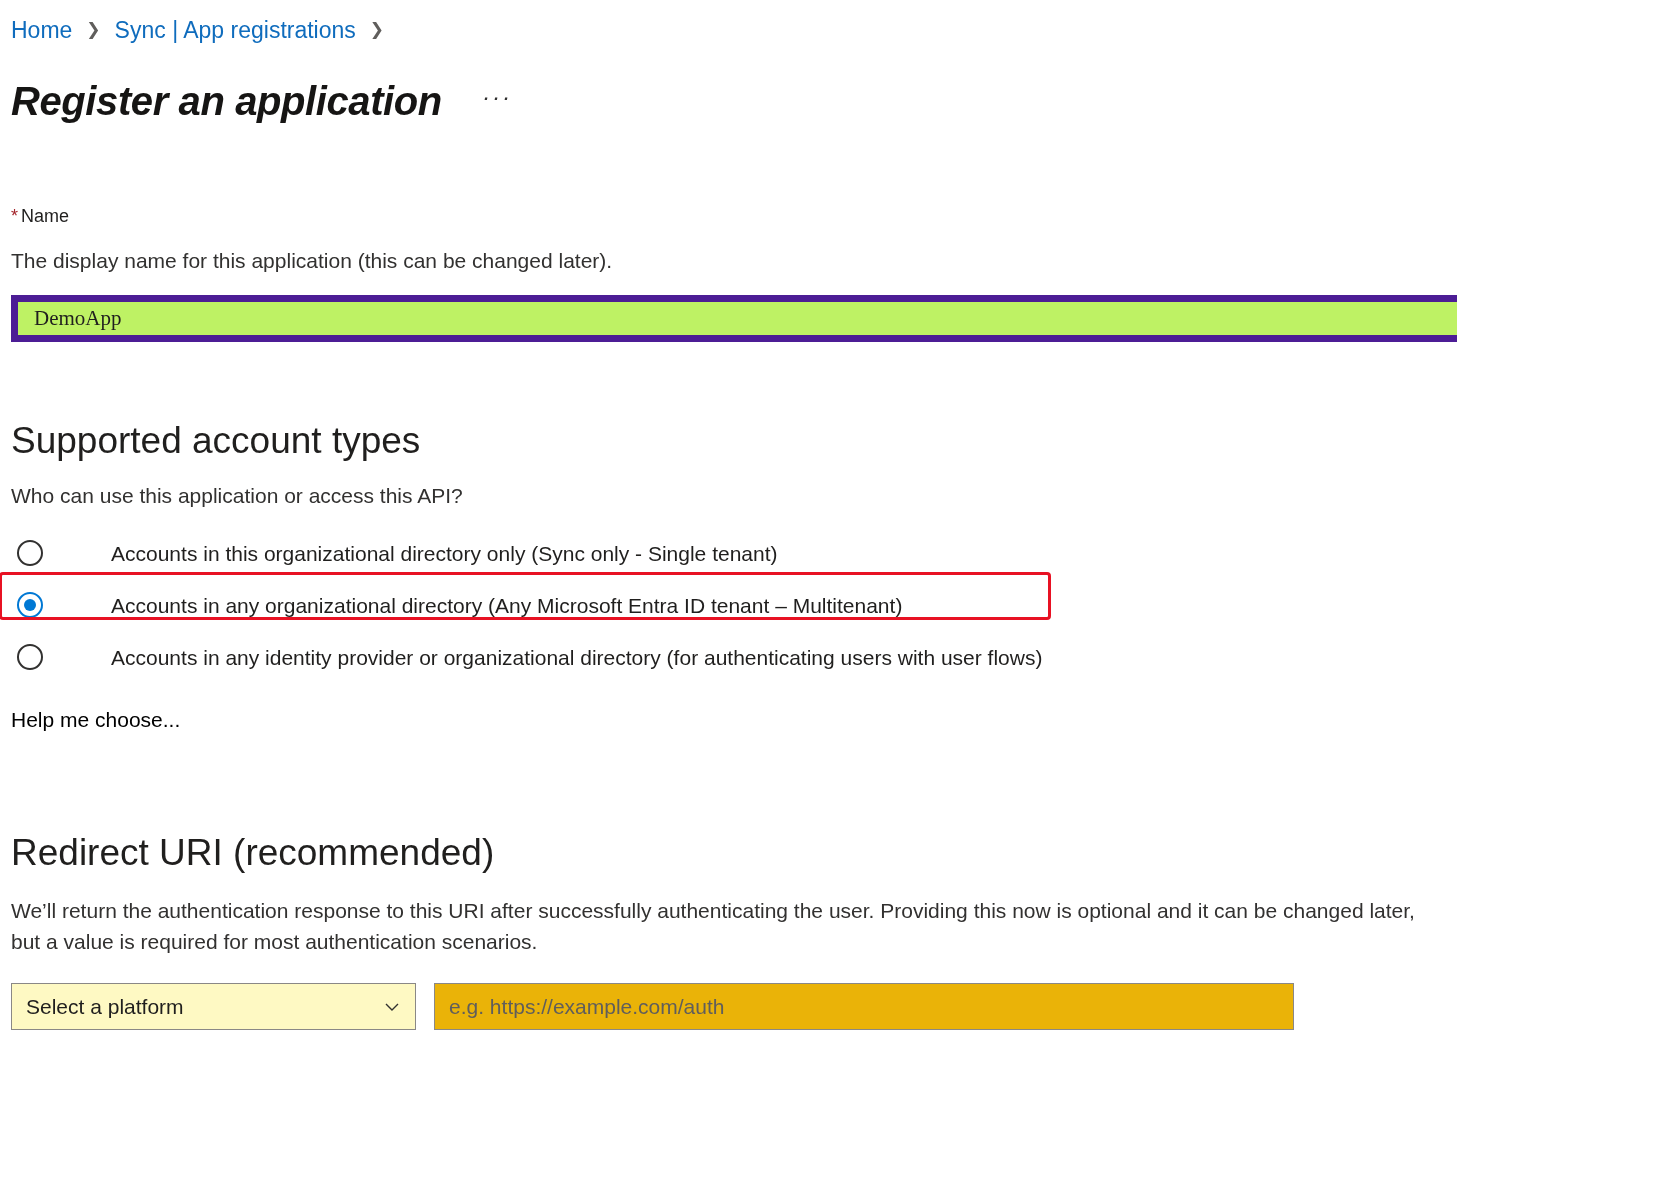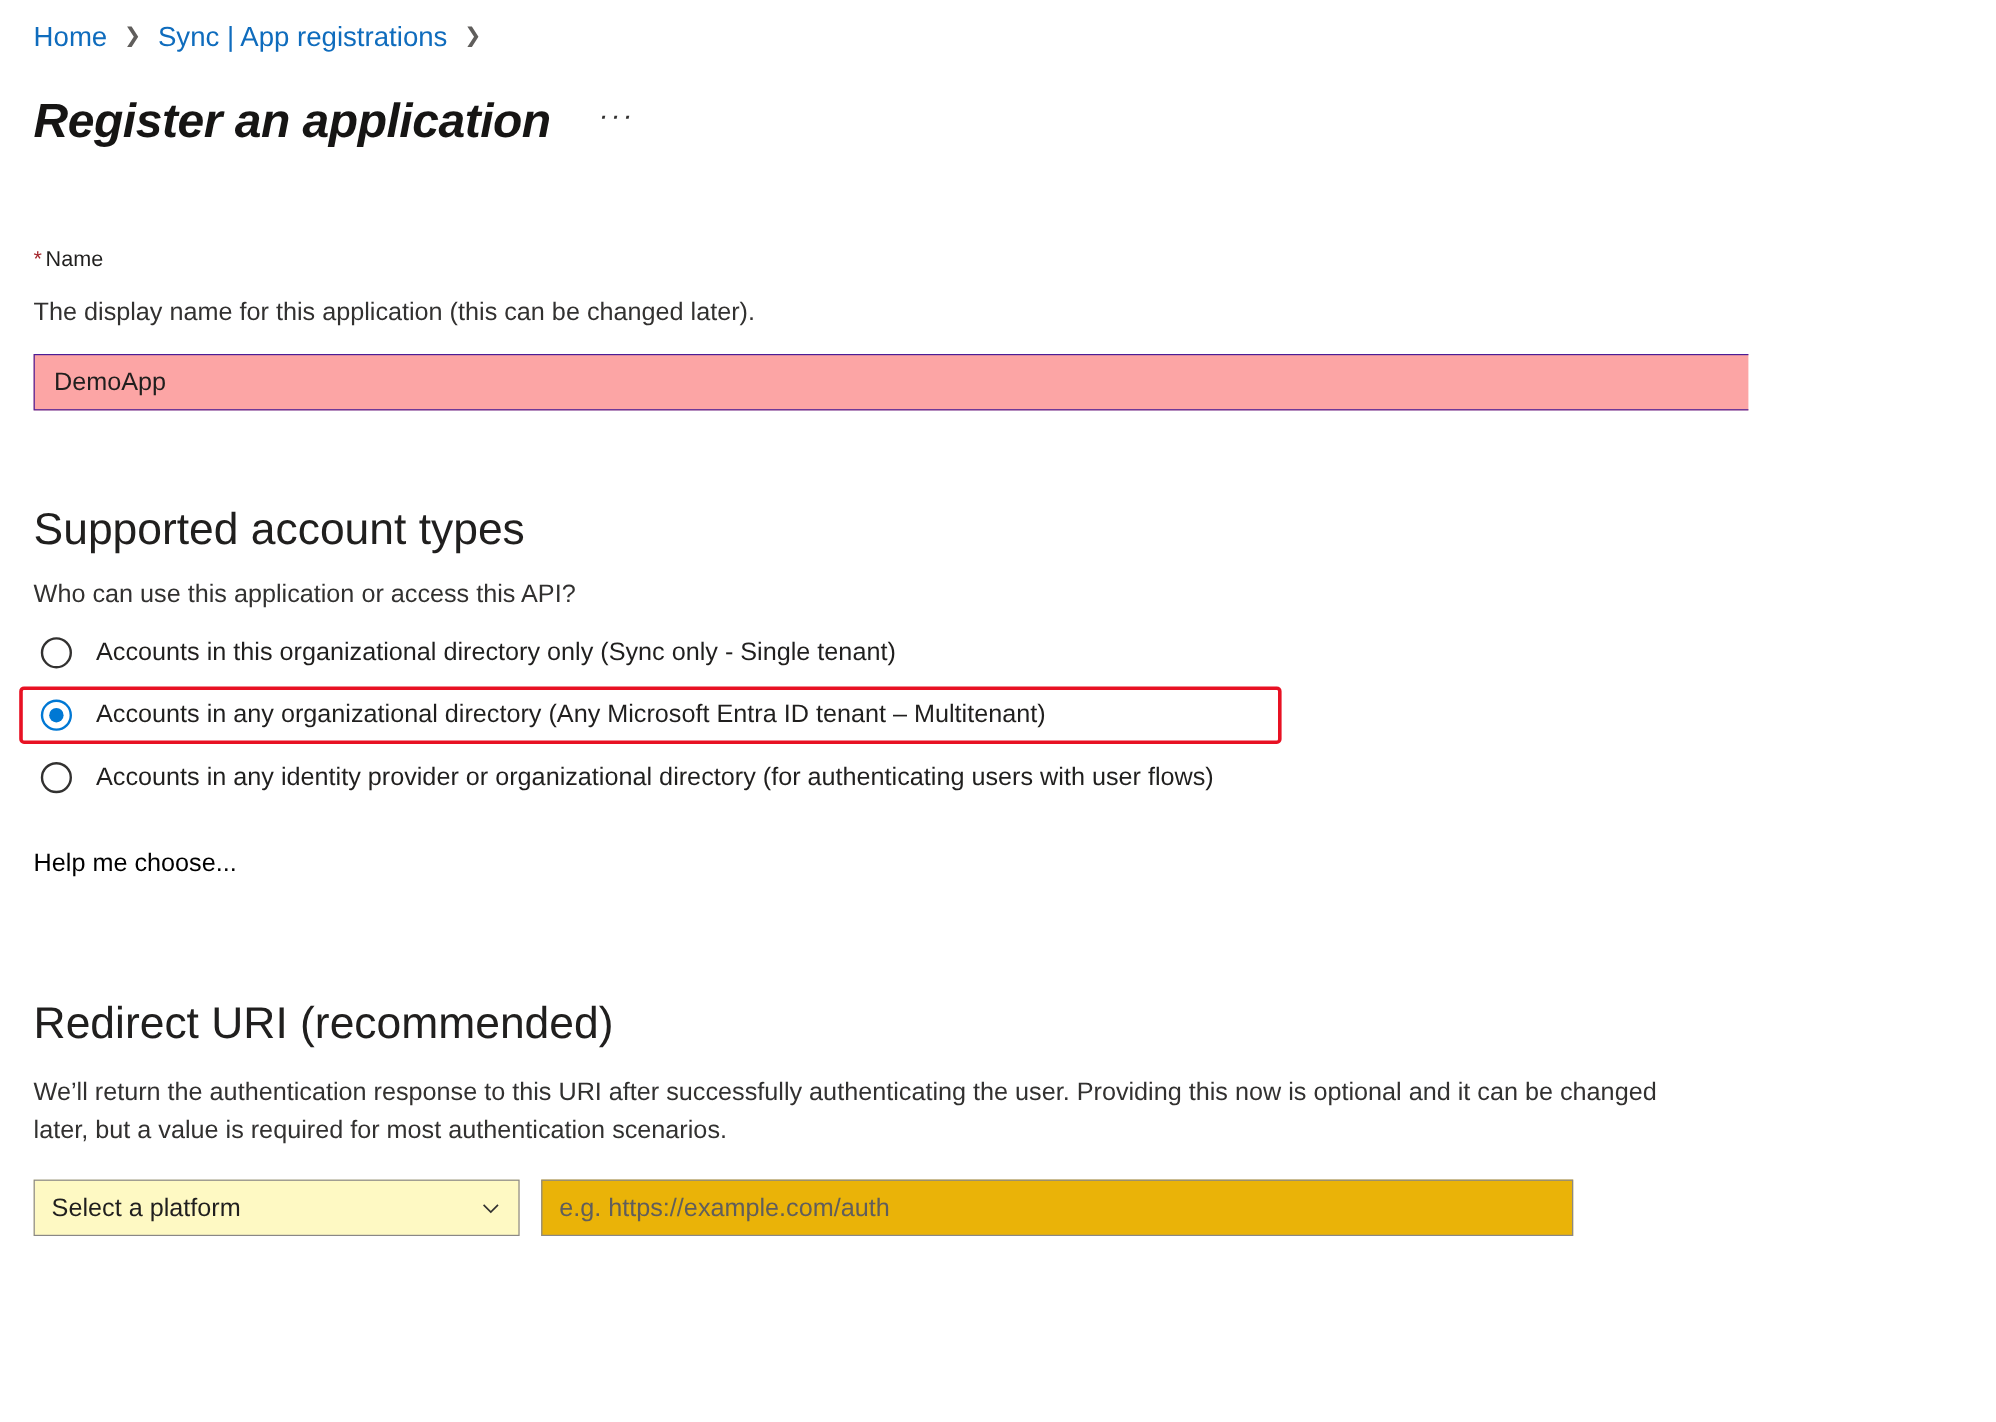--- a/index.html
+++ b/index.html
@@ -12,21 +12,21 @@
     height: 1185px;
     font-family: "Liberation Sans", sans-serif;
     color: #1b1a19;
     -webkit-font-smoothing: antialiased;
   }
   .page {
     position: relative;
     width: 1457px;
     height: 1185px;
     box-sizing: border-box;
-    padding: 0 28px;
+    padding: 0 11px;
     overflow: hidden;
   }
 
   
   .breadcrumb {
     display: flex;
     align-items: center;
     height: 60px;
     font-size: 23px;
     color: #0f6cbd;
@@ -90,28 +90,28 @@
 
   .text-input-wrap {
     position: relative;
     width: 1511px;
     height: 47px;
   }
   .text-input {
     box-sizing: border-box;
     width: 100%;
     height: 100%;
-    border: 1px solid #4c1d95;
+    border: 7px solid #4c1d95;
     border-radius: 0;
     outline: none;
-    font-family: Liberation Sans, sans-serif;
+    font-family: Liberation Serif, serif;
     font-size: 21px;
     color: #201f1e;
     padding: 0 44px 0 16px;
-    background: #fca5a5;
+    background: #bef264;
   }
   .input-check {
     position: absolute;
     right: 14px;
     top: 50%;
     transform: translateY(-50%);
     color: #107c10;
     font-size: 24px;
     line-height: 1;
     pointer-events: none;
@@ -126,25 +126,26 @@
   .section-sub {
     font-size: 21px;
     color: #323130;
     margin-bottom: 14px;
   }
 
   
   .radio-list { margin-top: 4px; }
   .radio-row {
     display: flex;
-    align-items: center;
+    align-items: flex-end;
     height: 44px;
     margin-bottom: 8px;
     cursor: pointer;
     position: relative;
+    gap: 48px;
   }
   .radio-mark {
     width: 26px;
     height: 26px;
     border: 2px solid #323130;
     border-radius: 50%;
     box-sizing: border-box;
     flex: 0 0 auto;
     margin-left: 6px;
     margin-right: 20px;

